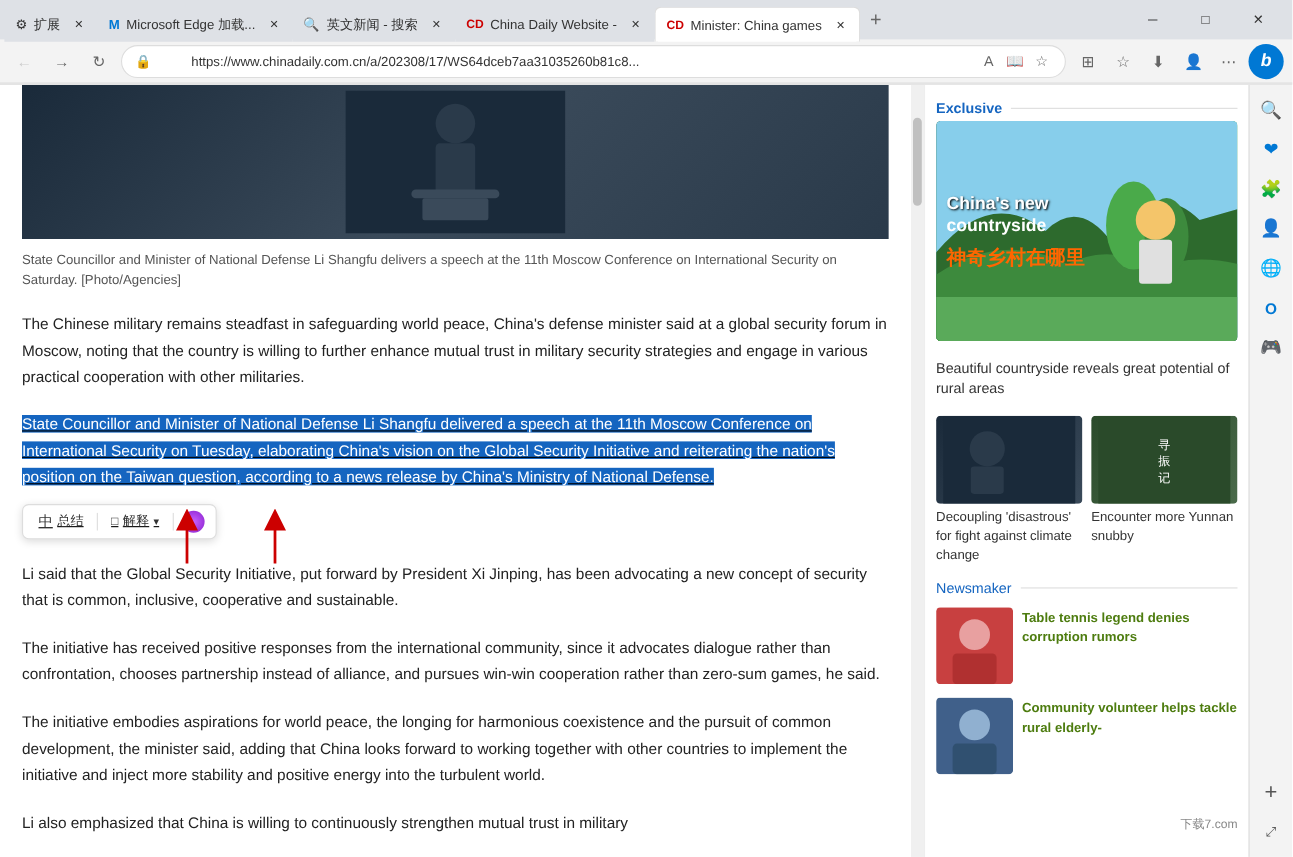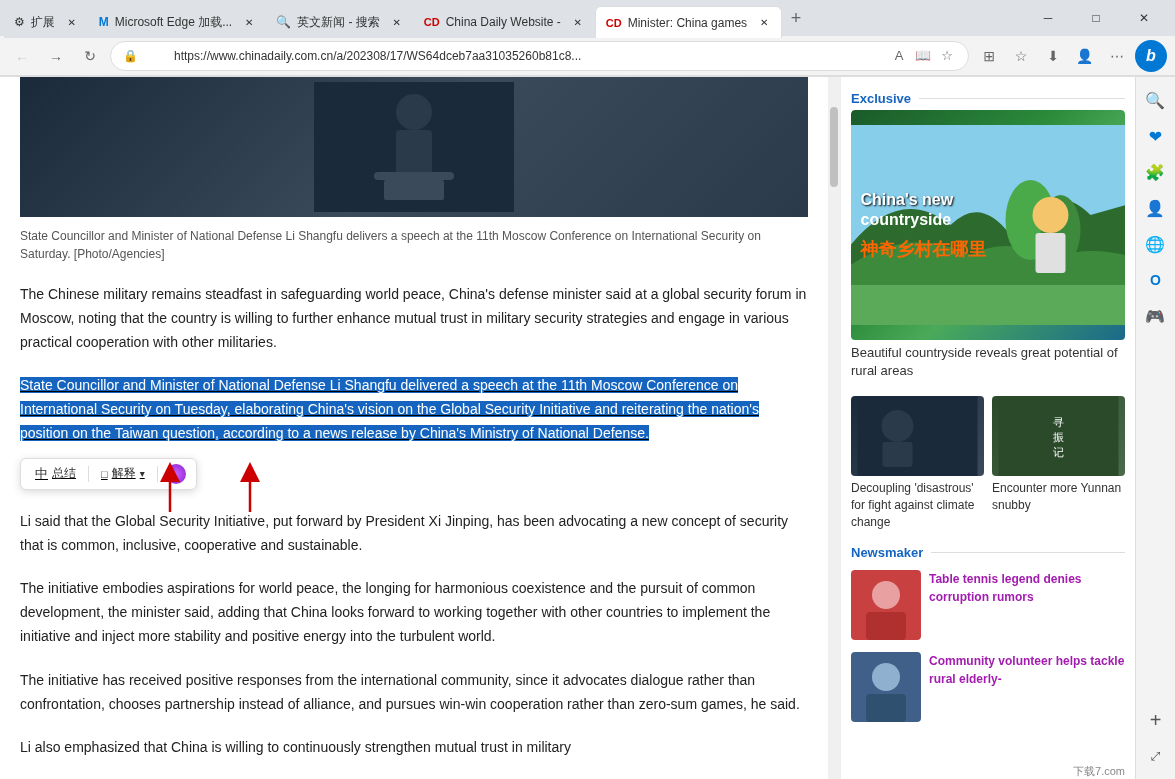--- a/index.html
+++ b/index.html
@@ -39,49 +39,49 @@
     .selection-toolbar { display: inline-flex; align-items: center; gap: 8px; background: #fff; border: 1px solid #ddd; border-radius: 6px; padding: 4px 10px; box-shadow: 0 2px 8px rgba(0,0,0,0.15); font-size: 12px; position: relative; margin-top: 4px; }
     .sel-btn { display: flex; align-items: center; gap: 4px; cursor: pointer; color: #333; font-size: 12px; padding: 2px 4px; }
     .sel-divider { width: 1px; height: 16px; background: #ddd; }
     .sel-purple { width: 20px; height: 20px; border-radius: 50%; background: radial-gradient(circle, #c860ff, #8820cc); }
 
     
     .sidebar { width: 295px; border-left: 1px solid #eee; overflow-y: auto; background: #fff; padding: 8px 0; }
     .sidebar-section-label { color: #1565c0; font-size: 13px; font-weight: bold; padding: 6px 10px 4px; display: flex; align-items: center; gap: 8px; }
     .sidebar-section-label::after { content: ''; flex: 1; height: 1px; background: #ddd; }
     .sidebar-hero { width: calc(100% - 20px); margin: 0 10px 8px; border-radius: 4px; overflow: hidden; }
-    .hero-img { width: 100%; height: 230px; background: linear-gradient(135deg, #1a5a2a 0%, #2a8a3a 40%, #4aaa5a 60%, #1a6a8a 100%); position: relative; display: flex; align-items: center; justify-content: center; overflow: hidden; border-radius: 4px; }
-    .hero-caption { font-size: 13px; color: #333; padding: 4px 0 8px; line-height: 1.4; }
+    .hero-img { width: 100%; height: 200px; background: linear-gradient(135deg, #1a5a2a 0%, #2a8a3a 40%, #4aaa5a 60%, #1a6a8a 100%); position: relative; display: flex; align-items: center; justify-content: center; overflow: hidden; border-radius: 4px; }
+    .hero-caption { font-size: 13px; color: #333; padding: 16px 0 8px; line-height: 1.4; }
 
     .news-grid { display: flex; gap: 8px; padding: 0 10px 8px; }
     .news-thumb { flex: 1; }
     .news-thumb-img { width: 100%; height: 80px; border-radius: 4px; overflow: hidden; margin-bottom: 4px; }
     .thumb-img-1 { background: linear-gradient(135deg, #1a2a3a, #3a4a5a); width: 100%; height: 100%; }
     .thumb-img-2 { background: linear-gradient(135deg, #2a4a2a, #4a6a4a); width: 100%; height: 100%; display: flex; align-items: center; justify-content: center; }
     .news-thumb-title { font-size: 12px; color: #333; line-height: 1.4; }
 
-    .section-label2 { color: #1565c0; font-size: 13px; font-weight: bold; padding: 6px 10px 6px; display: flex; align-items: center; gap: 8px; }
+    .section-label2 { color: #1565c0; font-size: 13px; font-weight: normal; padding: 6px 10px 6px; display: flex; align-items: center; gap: 8px; }
     .section-label2::after { content: ''; flex: 1; height: 1px; background: #ddd; }
 
     .newsmaker-item { display: flex; gap: 8px; padding: 4px 10px 8px; align-items: flex-start; }
     .newsmaker-img { width: 70px; height: 70px; border-radius: 4px; flex-shrink: 0; overflow: hidden; }
     .newsmaker-text { font-size: 12px; color: #333; line-height: 1.5; }
-    .newsmaker-text a { color: #a21caf; font-weight: bold; text-decoration: none; }
+    .newsmaker-text a { color: #4d7c0f; font-weight: bold; text-decoration: none; }
 
     
     .scroll-track { width: 12px; background: #f0f0f0; display: flex; flex-direction: column; align-items: center; }
     .scroll-thumb { width: 8px; height: 80px; background: #c0c0c0; border-radius: 4px; margin-top: 30px; }
 
     
     .edge-sidebar { width: 40px; background: #f3f3f3; border-left: 1px solid #ddd; display: flex; flex-direction: column; align-items: center; padding: 8px 0; gap: 6px; }
     .edge-icon { width: 30px; height: 30px; display: flex; align-items: center; justify-content: center; border-radius: 4px; cursor: pointer; color: #555; font-size: 16px; }
     .edge-icon.active { color: #0078d4; }
 
     
-    .watermark { position: fixed; bottom: 0; right: 50px; font-size: 11px; color: #888; z-index: 100; }
+    .watermark { position: fixed; bottom: 22px; right: 50px; font-size: 11px; color: #888; z-index: 100; }
 
     
     .popup-area { position: relative; text-decoration: underline; }
   </style>
 </head>
 <body>
 
 <div class="browser-chrome">
 
   <div class="tab-bar">
@@ -201,22 +201,22 @@
                 <path d="M 0 0 L 8 4 L 0 8 z" fill="#cc0000"></path>
               </marker>
             </defs>
             <line x1="20" y1="50" x2="20" y2="10" stroke="#cc0000" stroke-width="2.5" marker-end="url(#arrowhead2)"></line>
           </svg>
         </div>
       </div>
     </div>
 
     <p class="article-para">Li said that the Global Security Initiative, put forward by President Xi Jinping, has been advocating a new concept of security that is common, inclusive, cooperative and sustainable.</p>
+    <p class="article-para">The initiative has received positive responses from the international community, since it advocates dialogue rather than confrontation, chooses partnership instead of alliance, and pursues win-win cooperation rather than zero-sum games, he said.</p>
     <p class="article-para">The initiative embodies aspirations for world peace, the longing for harmonious coexistence and the pursuit of common development, the minister said, adding that China looks forward to working together with other countries to implement the initiative and inject more stability and positive energy into the turbulent world.</p>
-    <p class="article-para">The initiative has received positive responses from the international community, since it advocates dialogue rather than confrontation, chooses partnership instead of alliance, and pursues win-win cooperation rather than zero-sum games, he said.</p>
     <p class="article-para">Li also emphasized that China is willing to continuously strengthen mutual trust in military</p>
   </div>
 
   <div class="scroll-track">
     <div class="scroll-thumb"></div>
   </div>
 
   <div class="sidebar">
 
     <div class="sidebar-section-label">Exclusive</div>

